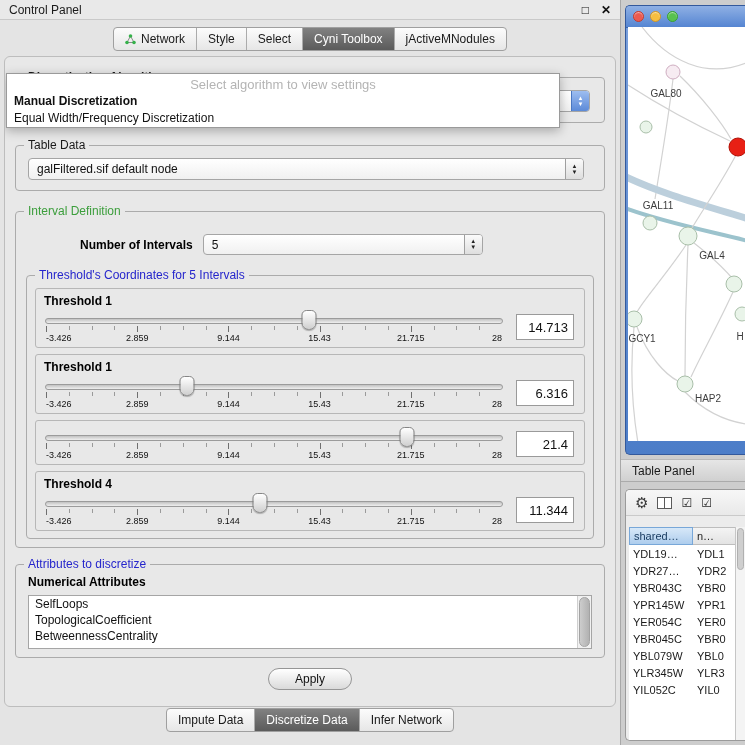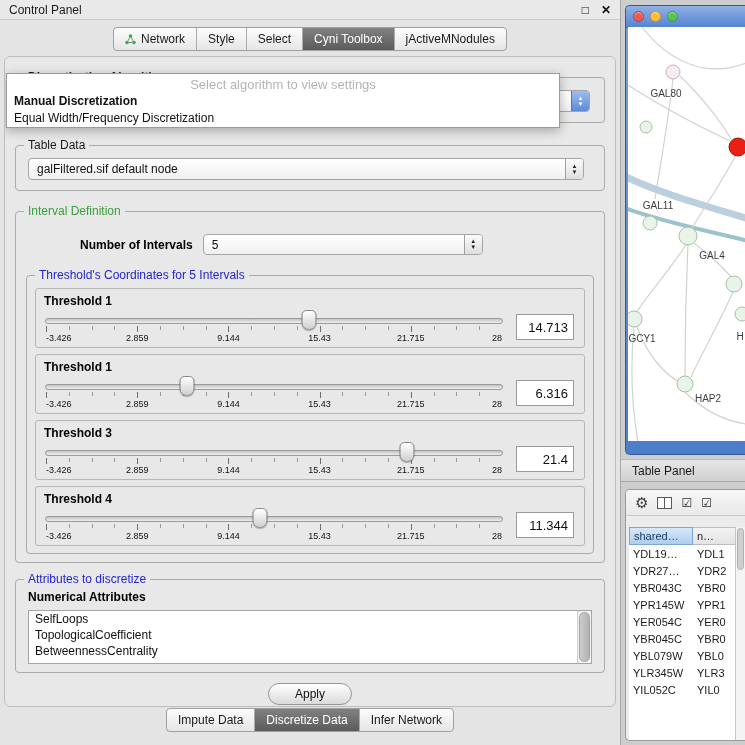--- a/index.html
+++ b/index.html
@@ -224,21 +224,20 @@
                     <span class="" style="left:40%">9.144</span>
                     <span class="" style="left:60%">15.43</span>
                     <span class="" style="left:80%">21.715</span>
                     <span class="last" style="left:100%">28</span>
                   </div>
         <div class="thumb" style="left:31.0%"></div>
       </div>
       <input class="valbox" value="6.316" readonly="" style="">
     </div>
               <div class="thr">
-      <div class="thr-label">Threshold 3</div>
       <div class="slider">
         <div class="track"></div>
         <div class="ticks minor"></div>
         <div class="ticks major"></div>
         <div class="scale">
                     <span class="first" style="left:0%">-3.426</span>
                     <span class="" style="left:20%">2.859</span>
                     <span class="" style="left:40%">9.144</span>
                     <span class="" style="left:60%">15.43</span>
                     <span class="" style="left:80%">21.715</span>

